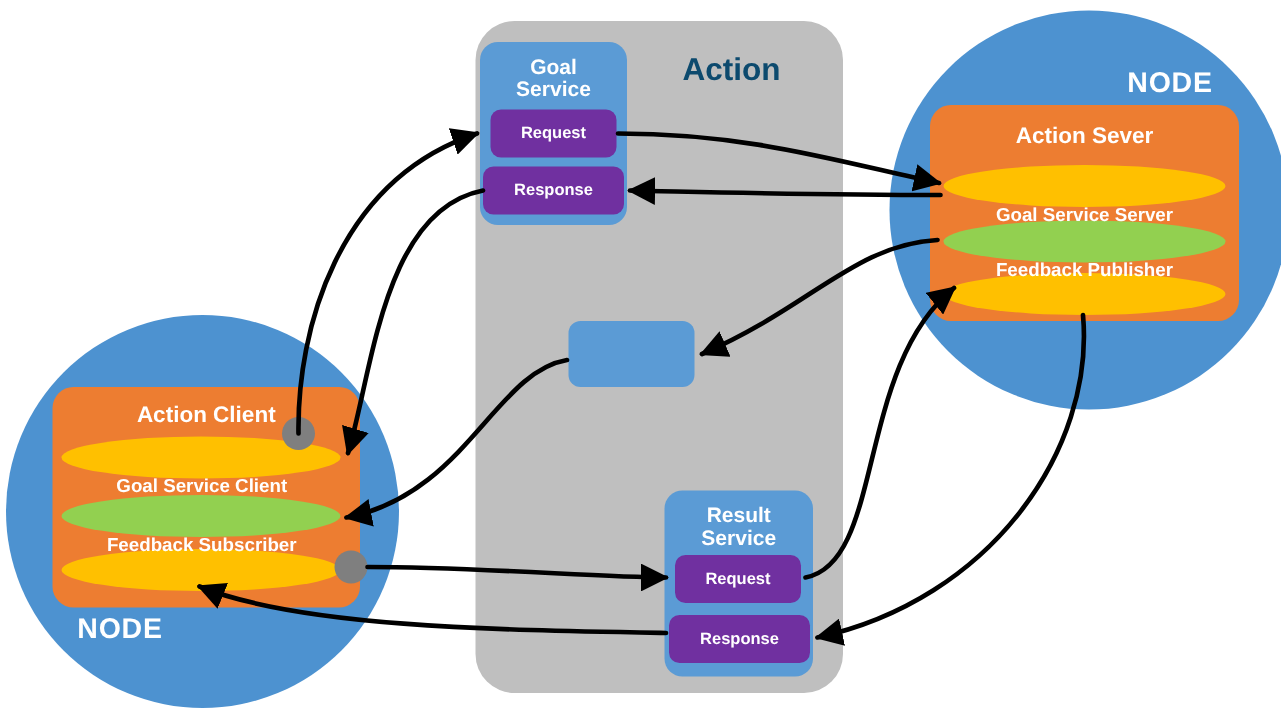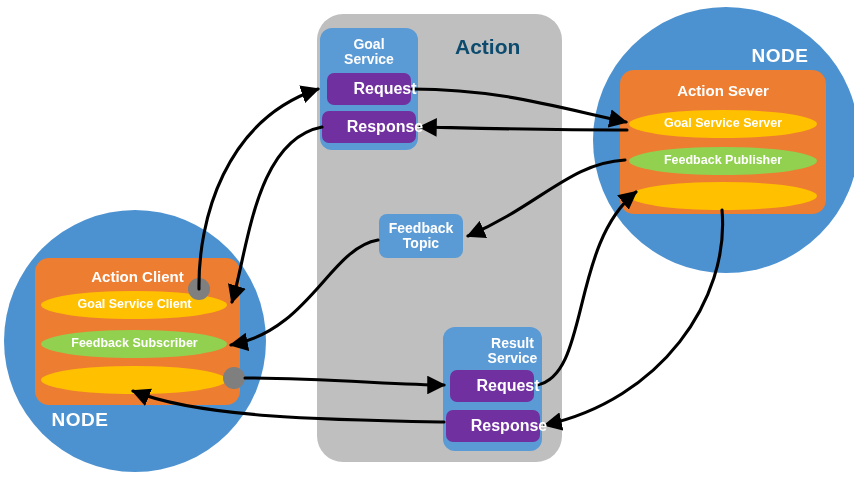--- a/index.html
+++ b/index.html
@@ -3,23 +3,23 @@
 <meta charset="utf-8">
 <style>
   html,body{margin:0;padding:0;background:#ffffff;}
   body{width:854px;height:480px;overflow:hidden;font-family:"Liberation Sans",sans-serif;}
   #stage{position:relative;width:854px;height:480px;background:#ffffff;}
   svg.layer{position:absolute;left:0;top:0;width:854px;height:480px;}
   .txt{position:absolute;color:#ffffff;font-weight:bold;text-align:center;line-height:1.1;
        white-space:pre-line;display:flex;align-items:center;justify-content:center;}
   .node-label{font-size:19px;letter-spacing:.5px;}
   .grp-title{font-size:15px;}
-  .pill-label{font-size:12.5px;}
+  .pill-label{font-size:12.5px;margin-top:20px;}
   .svc-title{font-size:14px;}
-  .rr-label{font-size:16px;padding-left:16px;}
+  .rr-label{font-size:11px;}
   .action-label{position:absolute;color:#0c4a6e;font-weight:bold;font-size:21px;}
   .fb-label{font-size:14px;}
 </style>
 </head>
 <body>
 
 <div id="stage">
 
   <svg class="layer" viewBox="0 0 854 480">
     <defs>
@@ -91,21 +91,19 @@
   <div class="txt node-label" style="left:45px;top:409px;width:70px;height:22px;">NODE</div>
   <div class="txt grp-title" style="left:35px;top:266px;width:205px;height:22px;">Action Client</div>
   <div class="txt pill-label" style="left:41px;top:294px;width:187px;height:22px;">Goal Service Client</div>
   <div class="txt pill-label" style="left:41px;top:333px;width:187px;height:22px;">Feedback Subscriber</div>
 
   <div class="txt svc-title" style="left:320px;top:32px;width:98px;height:40px;">Goal
 Service</div>
   <div class="txt rr-label" style="left:327px;top:73px;width:84px;height:32px;">Request</div>
   <div class="txt rr-label" style="left:322px;top:111px;width:94px;height:32px;">Response</div>
 
-  <div class="txt fb-label" style="left:379px;top:214px;width:84px;height:44px;">Feedback
-Topic</div>
 
-  <div class="txt svc-title" style="left:443px;top:331px;width:99px;height:40px;padding-left:20px;">Result
+  <div class="txt svc-title" style="left:443px;top:331px;width:99px;height:40px;">Result
 Service</div>
   <div class="txt rr-label" style="left:450px;top:370px;width:84px;height:32px;">Request</div>
   <div class="txt rr-label" style="left:446px;top:410px;width:94px;height:32px;">Response</div>
 
 </div>
 
 </body></html>

